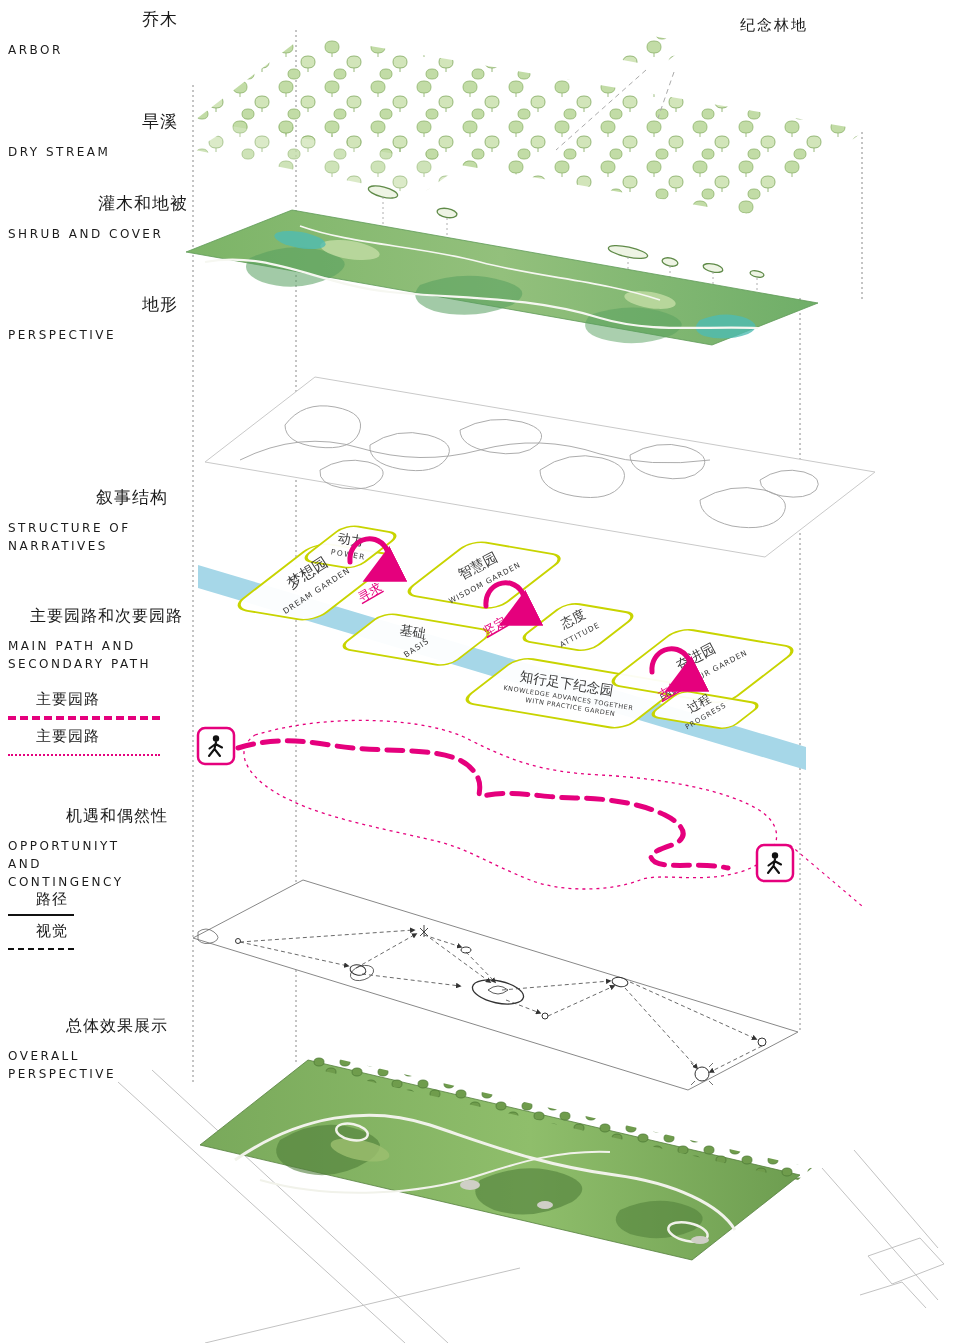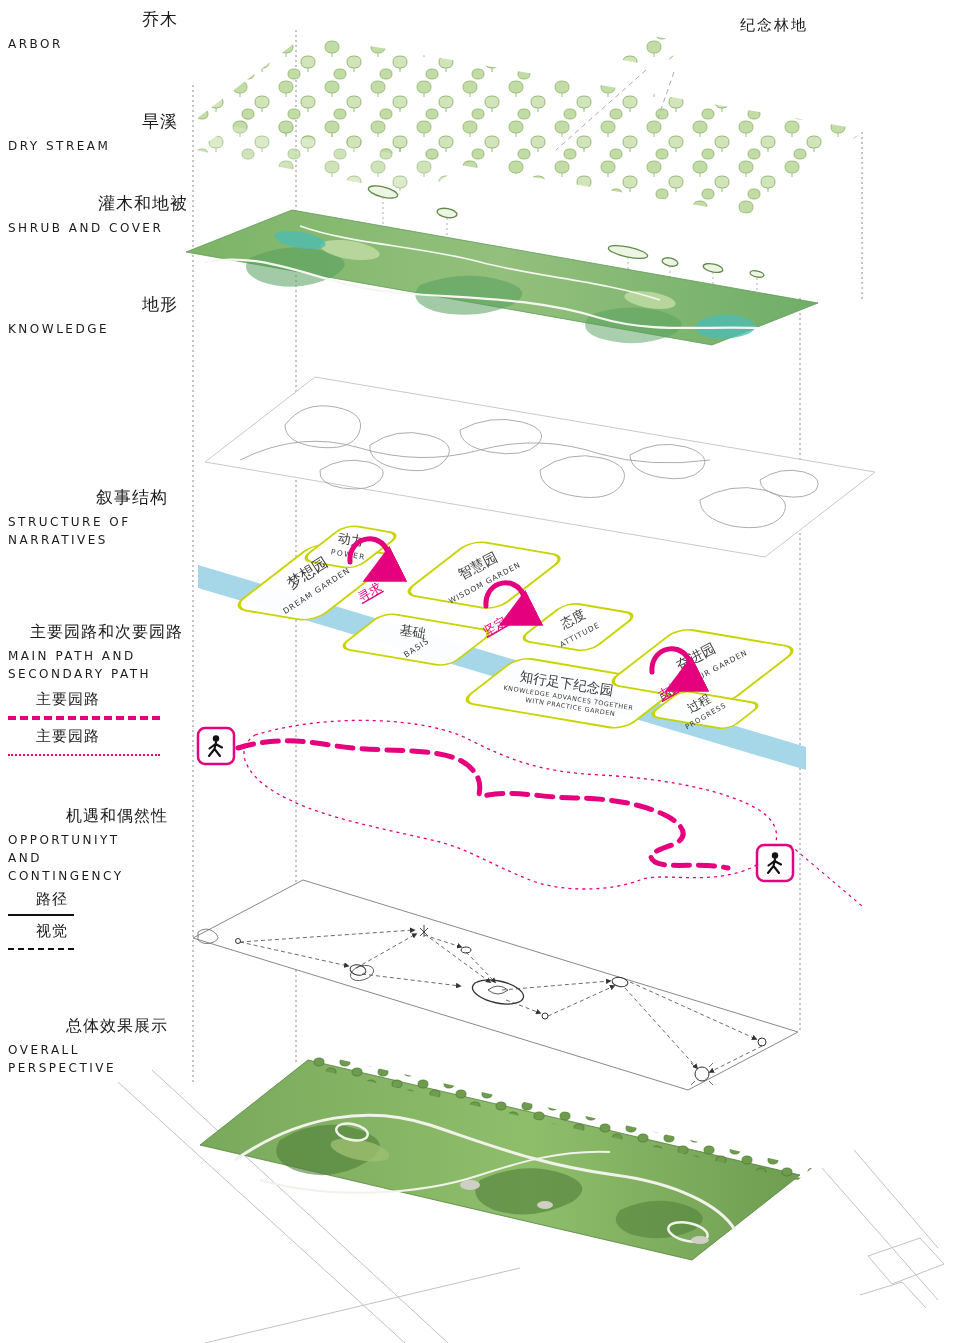--- a/index.html
+++ b/index.html
@@ -1,21 +1,21 @@
 <!DOCTYPE html>
 <html><head>
 <meta charset="utf-8">
 <style>
   html,body{margin:0;padding:0;background:#fff;}
   .canvas{position:relative;width:960px;height:1343px;background:#fff;overflow:hidden;
           font-family:"DejaVu Sans","Liberation Sans",sans-serif;color:#1b1b1b;}
   svg{position:absolute;left:0;top:0;}
   .label{position:absolute;left:8px;}
   .label .zh{font-size:17px;letter-spacing:1px;text-align:right;}
-  .label .en{font-size:12px;letter-spacing:2.5px;line-height:1.5;margin-top:4px;}
+  .label .en{font-size:12px;letter-spacing:2.5px;line-height:1.5;margin-top:10px;}
   .sublab{position:absolute;left:8px;font-size:15px;letter-spacing:1px;margin-left:28px;}
   .legline{position:absolute;left:8px;height:0;}
   .leg-main{width:152px;border-top:4px dashed #e5007d;}
   .leg-sec{width:152px;border-top:2px dotted #e5007d;}
   .leg-path{width:66px;border-top:2px solid #111;}
   .leg-vis{width:66px;border-top:2px dashed #111;}
   .memlabel{position:absolute;left:740px;top:16px;font-size:15px;letter-spacing:2px;}
   text{font-family:"DejaVu Sans","Liberation Sans",sans-serif;}
 </style>
 </head>
@@ -254,27 +254,27 @@
 <div class="label" style="top:110px;width:170px">
   <div class="zh">旱溪</div>
   <div class="en">DRY STREAM</div>
 </div>
 <div class="label" style="top:192px;width:180px">
   <div class="zh">灌木和地被</div>
   <div class="en">SHRUB AND COVER</div>
 </div>
 <div class="label" style="top:293px;width:170px">
   <div class="zh">地形</div>
-  <div class="en">KNOWLEDGE</div>
+  <div class="en">PERSPECTIVE</div>
 </div>
 <div class="label" style="top:486px;width:160px">
   <div class="zh">叙事结构</div>
   <div class="en">STRUCTURE OF NARRATIVES</div>
 </div>
-<div class="label" style="top:622px;width:175px">
+<div class="label" style="top:606px;width:175px">
   <div class="zh" style="font-size:16px">主要园路和次要园路</div>
   <div class="en" style="width:150px">MAIN PATH AND SECONDARY PATH</div>
 </div>
 <div class="sublab" style="top:690px">主要园路</div>
 <div class="legline leg-main" style="top:716px"></div>
 <div class="sublab" style="top:727px">主要园路</div>
 <div class="legline leg-sec" style="top:754px"></div>
 <div class="label" style="top:806px;width:160px">
   <div class="zh" style="font-size:16px">机遇和偶然性</div>
   <div class="en" style="width:150px">OPPORTUNIYT AND CONTINGENCY</div>

